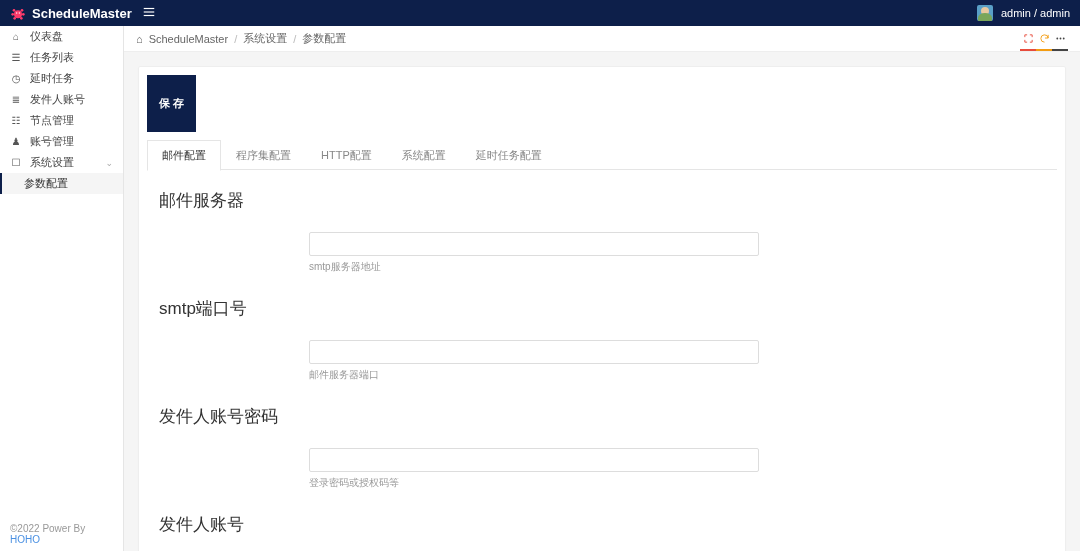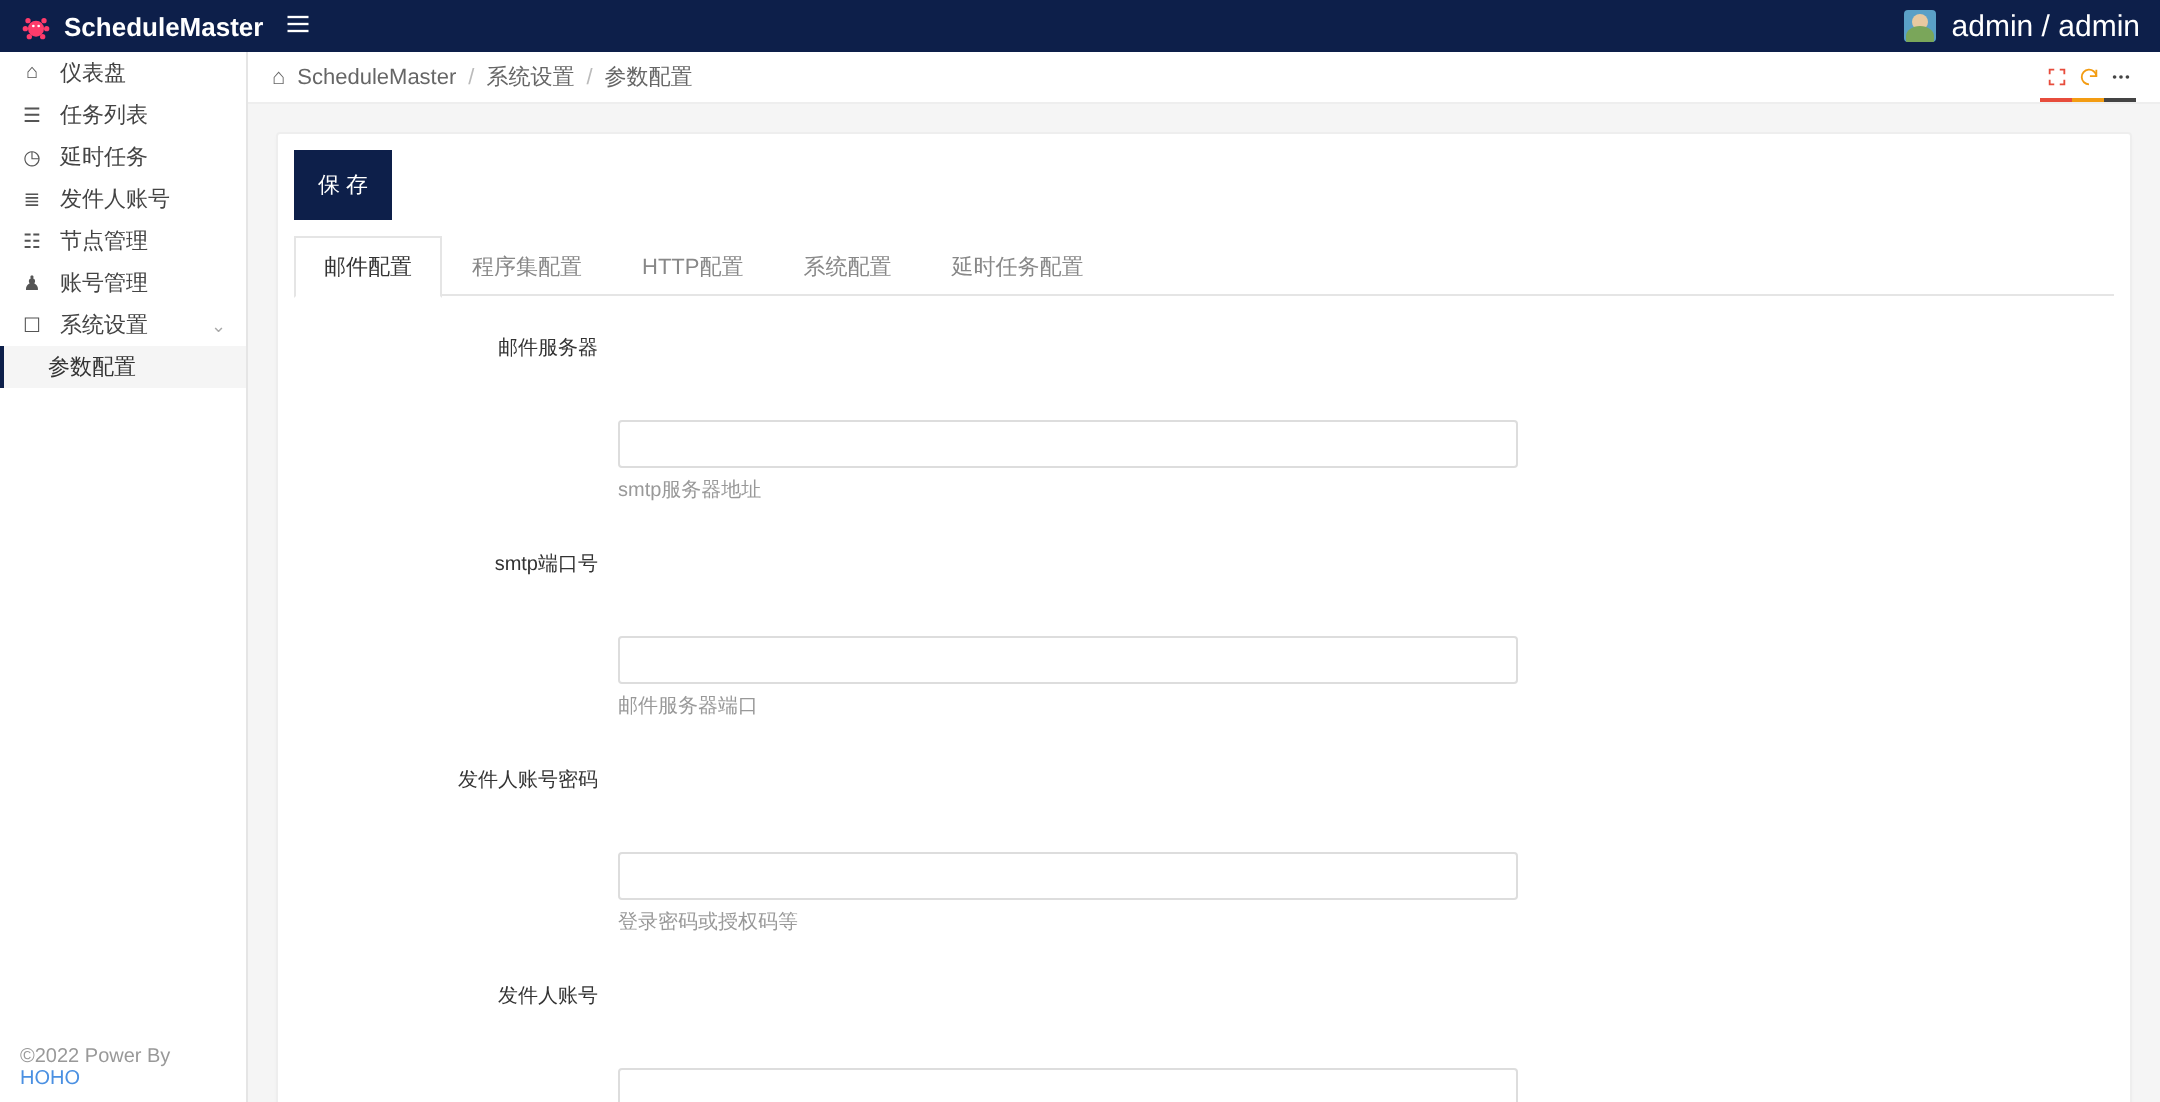--- a/index.html
+++ b/index.html
@@ -4,21 +4,21 @@
 <style>
   * { box-sizing: border-box; margin: 0; padding: 0; }
   html, body { height: 100%; font-family: "Helvetica Neue", Arial, "Microsoft YaHei", sans-serif; font-size: 12px; color: #333; background: #f5f5f5; }
   body { display: flex; flex-direction: column; width: 1080px; height: 551px; overflow: hidden; }
 
   
   .topbar { height: 26px; background: #0d1f4a; color: #fff; display: flex; align-items: center; padding: 0 10px; position: relative; }
   .brand { display: flex; align-items: center; gap: 6px; font-weight: bold; font-size: 13px; }
   .brand-icon svg { display: block; }
   .menu-icon { margin-left: 10px; cursor: pointer; }
-  .topbar-right { margin-left: auto; display: flex; gap: 8px; font-size: 15px; }
+  .topbar-right { margin-left: auto; display: flex; align-items: center; gap: 8px; font-size: 11px; }
   .avatar { width: 16px; height: 16px; border-radius: 2px; overflow: hidden; background: #5aa0c7; position: relative; }
   .avatar::before { content: ""; position: absolute; top: 2px; left: 4px; width: 8px; height: 8px; border-radius: 50%; background: #e8c9a0; }
   .avatar::after { content: ""; position: absolute; top: 8px; left: 1px; width: 14px; height: 10px; border-radius: 50% 50% 0 0; background: #7aa65a; }
 
   
   .shell { flex: 1; display: flex; min-height: 0; }
 
   
   .sidebar { width: 124px; background: #fff; border-right: 1px solid #e5e5e5; display: flex; flex-direction: column; font-size: 11px; }
   .side-item { display: flex; align-items: center; gap: 8px; padding: 0 10px; height: 21px; color: #444; cursor: pointer; position: relative; }
@@ -42,31 +42,31 @@
   .under-ico::after { content: ""; position: absolute; left: 0; right: 0; bottom: -4px; height: 2px; }
   .under-ico.red::after { background: #e74c3c; }
   .under-ico.orange::after { background: #f39c12; }
   .under-ico.dark::after { background: #444; }
   .under-ico svg { width: 11px; height: 11px; }
 
   
   .content { flex: 1; padding: 14px; overflow: auto; }
   .card { background: #fff; border: 1px solid #eee; border-radius: 2px; padding: 0; box-shadow: 0 1px 2px rgba(0,0,0,0.02); }
   .save-wrap { padding: 8px 8px 0 8px; }
-  .save-btn { background: #0d1f4a; color: #fff; border: none; padding: 10px 12px; font-size: 11px; cursor: pointer; }
+  .save-btn { background: #0d1f4a; color: #fff; border: none; padding: 21px 12px; font-size: 11px; cursor: pointer; font-weight: bold; }
 
   
   .tabs { display: flex; border-bottom: 1px solid #e5e5e5; margin: 6px 8px 0 8px; }
   .tab { padding: 7px 14px; font-size: 11px; color: #888; cursor: pointer; border: 1px solid transparent; border-bottom: none; position: relative; top: 2px; }
   .tab.active { color: #333; border-color: #e5e5e5; background: #fff; border-bottom: 1px solid #fff; }
 
   
   .form-body { padding: 14px 20px 28px 20px; }
   .form-row { display: flex; align-items: flex-start; margin-bottom: 18px; }
-  .form-label { width: 150px; text-align: right; padding-right: 10px; font-size: 10px; color: #333; padding-top: 5px; }
+  .form-label { width: 150px; text-align: left; padding-right: 10px; font-size: 17px; color: #333; padding-top: 5px; }
   .form-field { flex: 0 0 450px; max-width: 450px; margin-top: 48px; }
   .form-field input { width: 100%; height: 24px; border: 1px solid #ddd; border-radius: 2px; padding: 0 6px; font-size: 11px; background: #fff; }
   .form-help { font-size: 10px; color: #999; margin-top: 4px; }
 
 </style>
 </head>
 <body>
 
 <div class="topbar">
   <div class="brand">

